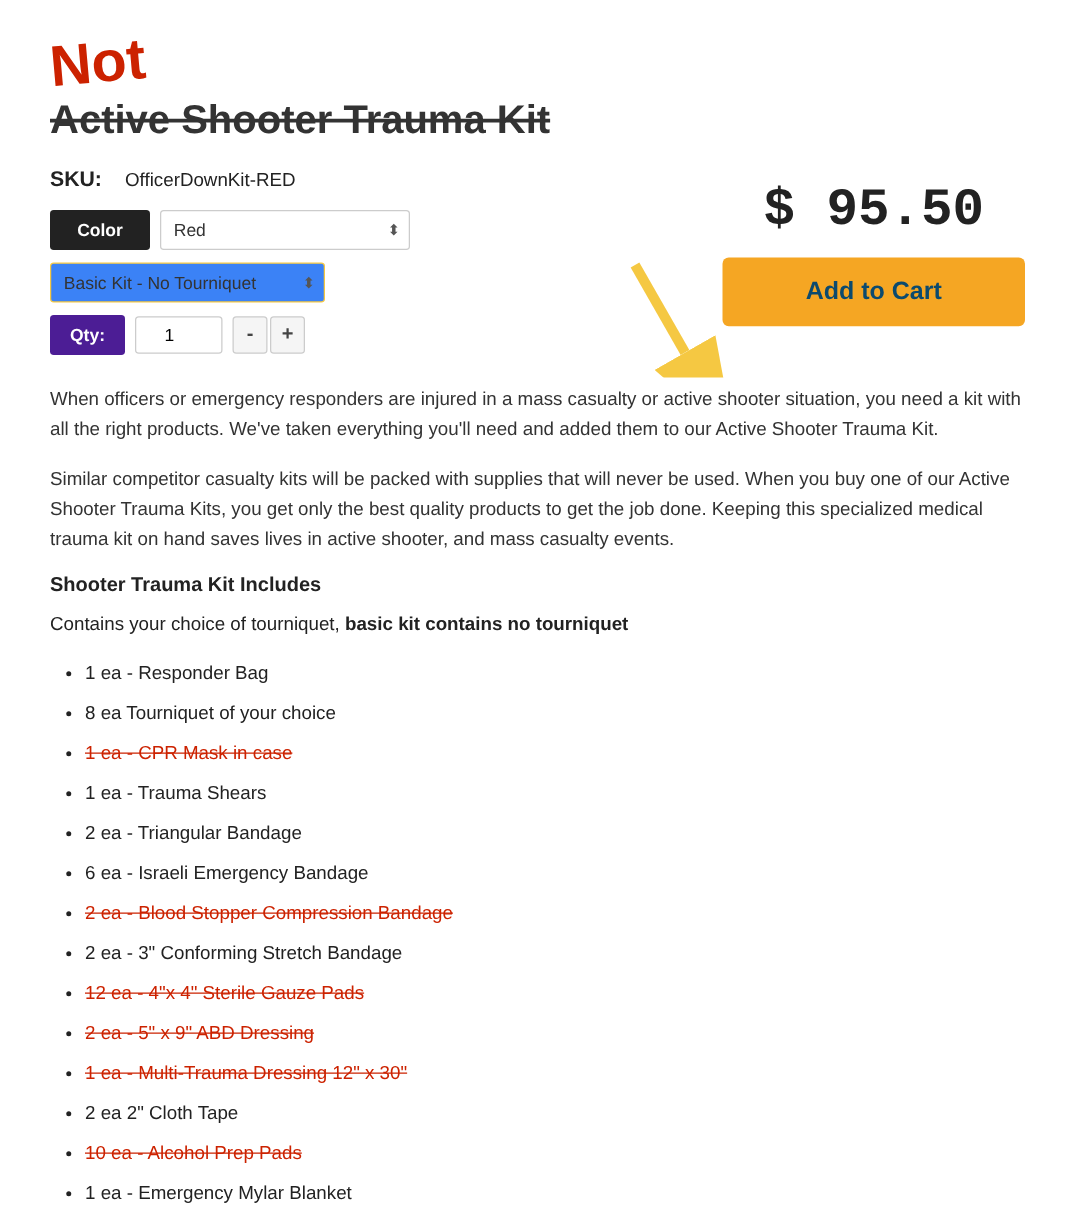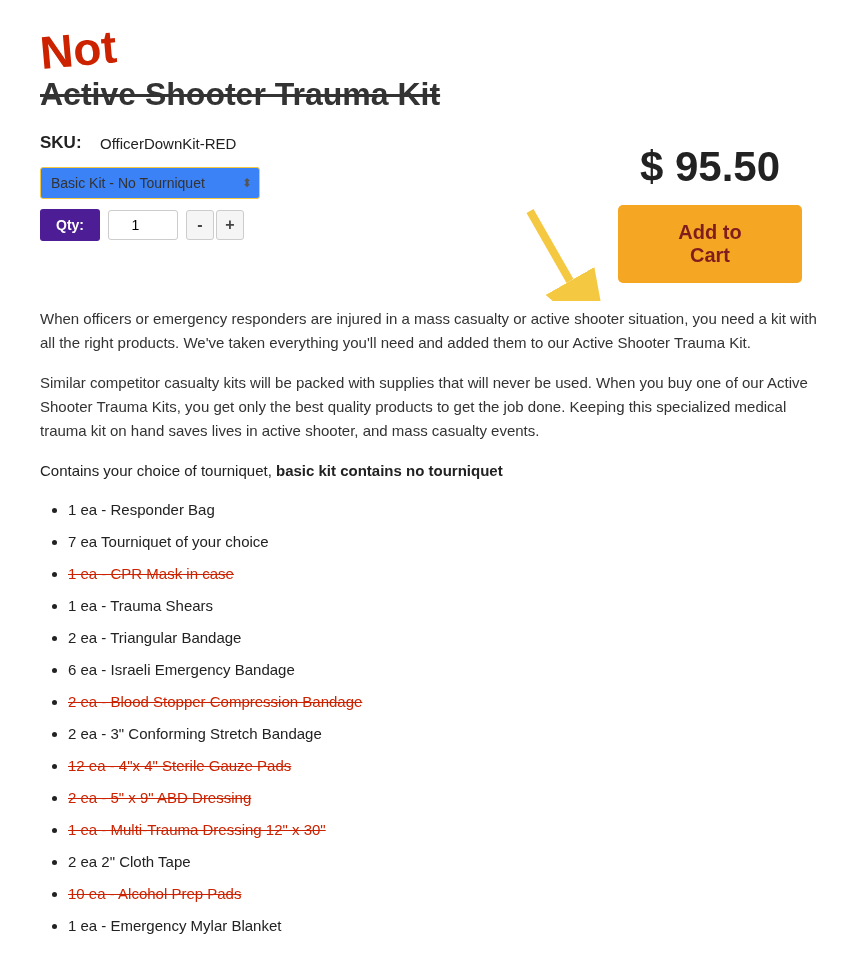--- a/index.html
+++ b/index.html
@@ -177,32 +177,33 @@
       gap: 14px;
       min-width: 220px;
       padding-top: 10px;
       position: relative;
     }
 
     .price-display {
       font-size: 42px;
       font-weight: bold;
       color: #222;
+      font-family: Liberation Mono, monospace;
     }
 
     .add-to-cart-btn {
       background: #f5a623;
-      color: #7f1d1d;
+      color: #0c4a6e;
       font-size: 20px;
       font-weight: bold;
       border: none;
       border-radius: 5px;
       padding: 16px 40px;
       cursor: pointer;
-      width: 184px;
+      width: 242px;
     }
 
     .arrow-annotation {
       position: absolute;
       top: 68px;
       left: -100px;
       width: 120px;
       height: 100px;
       pointer-events: none;
     }
@@ -254,20 +255,30 @@
 
 <div class="product-form-area">
 
   <div class="left-form">
 
     <div class="sku-row">
       <span class="sku-label">SKU:</span>
       <span class="sku-value">OfficerDownKit-RED</span>
     </div>
 
+    <div class="field-row">
+      <button class="field-label-btn">Color</button>
+      <div class="select-wrapper">
+        <select class="select-field">
+          <option>Red</option>
+          <option>Black</option>
+          <option>Blue</option>
+        </select>
+      </div>
+    </div>
 
     <div class="field-row">
       <div class="select-wrapper">
         <select class="select-field tourniquet-select">
           <option>Basic Kit - No Tourniquet</option>
           <option>CAT Tourniquet</option>
           <option>SOFTT-W Tourniquet</option>
         </select>
       </div>
     </div>
@@ -298,28 +309,29 @@
       <span>95.50</span>
     </div>
     <button class="add-to-cart-btn">Add to Cart</button>
   </div>
 </div>
 
 <div class="description-section">
   <p class="desc-paragraph">When officers or emergency responders are injured in a mass casualty or active shooter situation, you need a kit with all the right products. We've taken everything you'll need and added them to our Active Shooter Trauma Kit.</p>
   <p class="desc-paragraph">Similar competitor casualty kits will be packed with supplies that will never be used. When you buy one of our Active Shooter Trauma Kits, you get only the best quality products to get the job done. Keeping this specialized medical trauma kit on hand saves lives in active shooter, and mass casualty events.</p>
 
+  <p class="kit-includes-title">Shooter Trauma Kit Includes</p>
 
   <p class="kit-intro">
     <span>Contains your choice of tourniquet, </span><strong>basic kit contains no tourniquet</strong>
   </p>
 
   <ul class="kit-list" id="kit-list-el">
   <li><span>1 ea - Responder Bag</span></li>
-      <li><span>7 ea Tourniquet of your choice</span></li>
+      <li><span>8 ea Tourniquet of your choice</span></li>
       <li><span class="strikethrough-red">1 ea - CPR Mask in case</span></li>
       <li><span>1 ea - Trauma Shears</span></li>
       <li><span>2 ea - Triangular Bandage</span></li>
       <li><span>6 ea - Israeli Emergency Bandage</span></li>
       <li><span class="strikethrough-red">2 ea - Blood Stopper Compression Bandage</span></li>
       <li><span>2 ea - 3" Conforming Stretch Bandage</span></li>
       <li><span class="strikethrough-red">12 ea - 4"x 4" Sterile Gauze Pads</span></li>
       <li><span class="strikethrough-red">2 ea - 5" x 9" ABD Dressing</span></li>
       <li><span class="strikethrough-red">1 ea - Multi-Trauma Dressing 12" x 30"</span></li>
       <li><span>2 ea 2" Cloth Tape</span></li>

